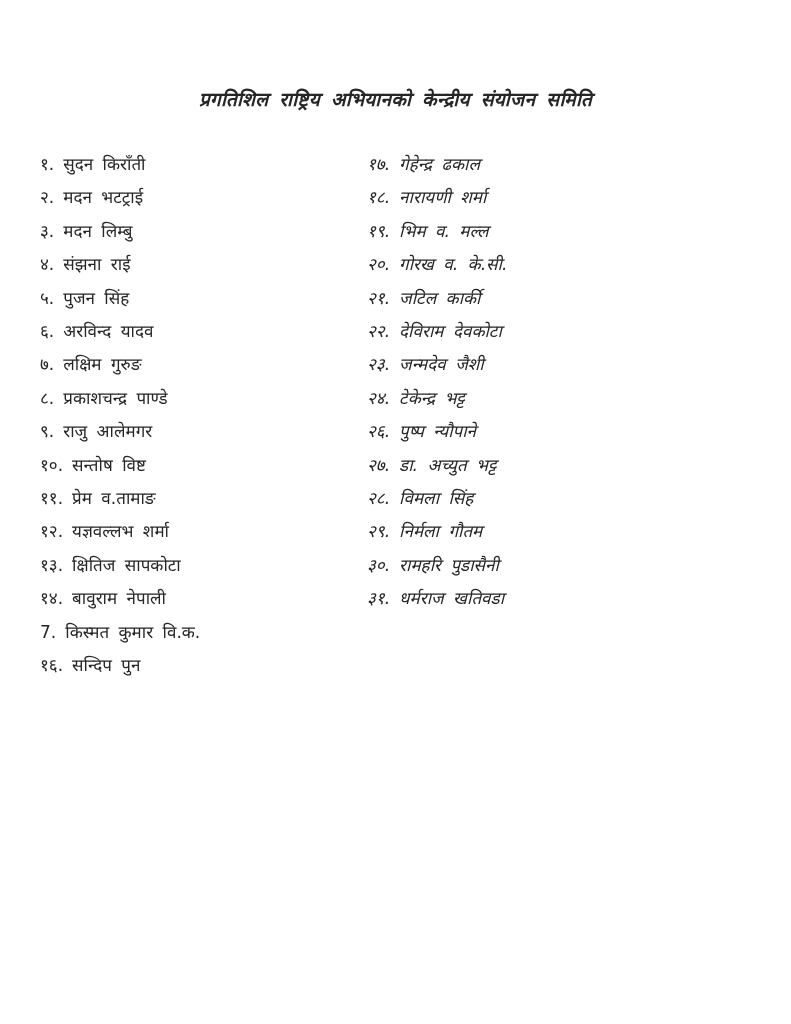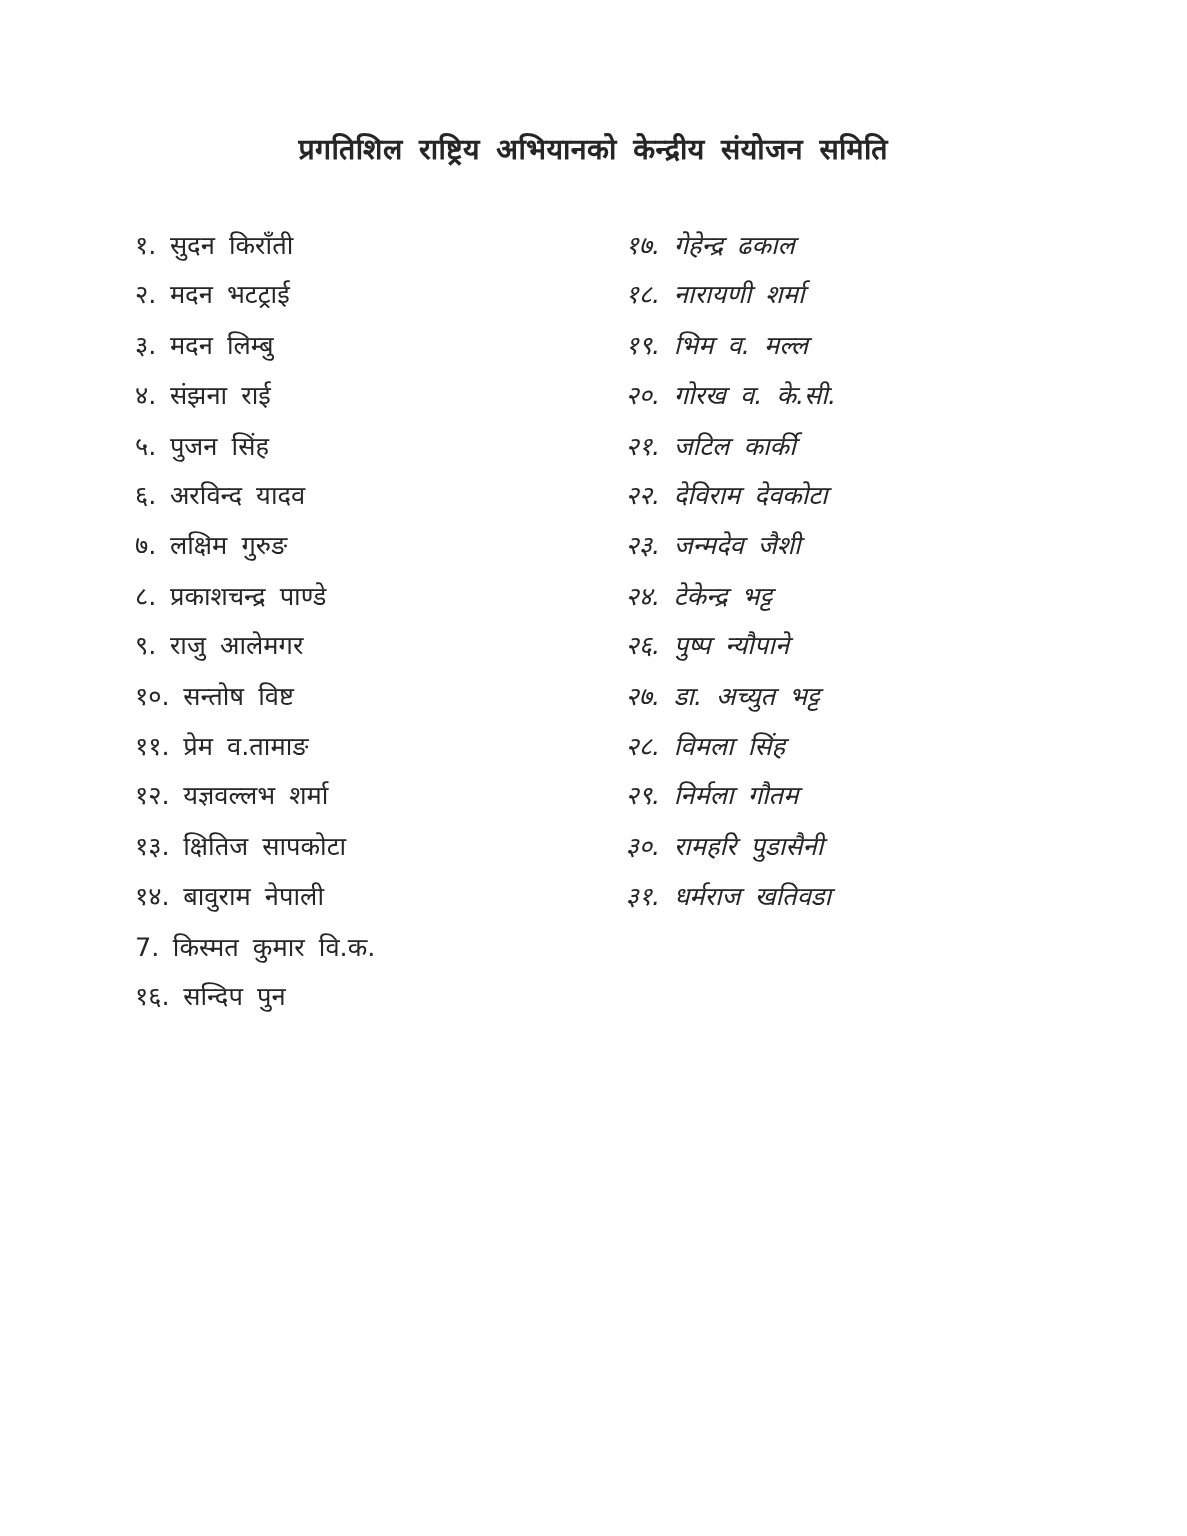--- a/index.html
+++ b/index.html
@@ -16,25 +16,26 @@
     font-family: "DejaVu Sans", sans-serif;
     overflow: hidden;
   }
   .title {
     margin: 86px 0 0 0;
     text-align: center;
     font-size: 19px;
     font-weight: bold;
     letter-spacing: 0.3px;
     word-spacing: 4px;
+    font-style: italic;
   }
   .columns {
     display: flex;
     margin-top: 36px;
-    padding-left: 90px;
+    padding-left: 40px;
     box-sizing: border-box;
   }
   .col-left {
     width: 327px;
     flex: 0 0 327px;
   }
   .col-right {
     flex: 1;
     font-style: italic;
   }

